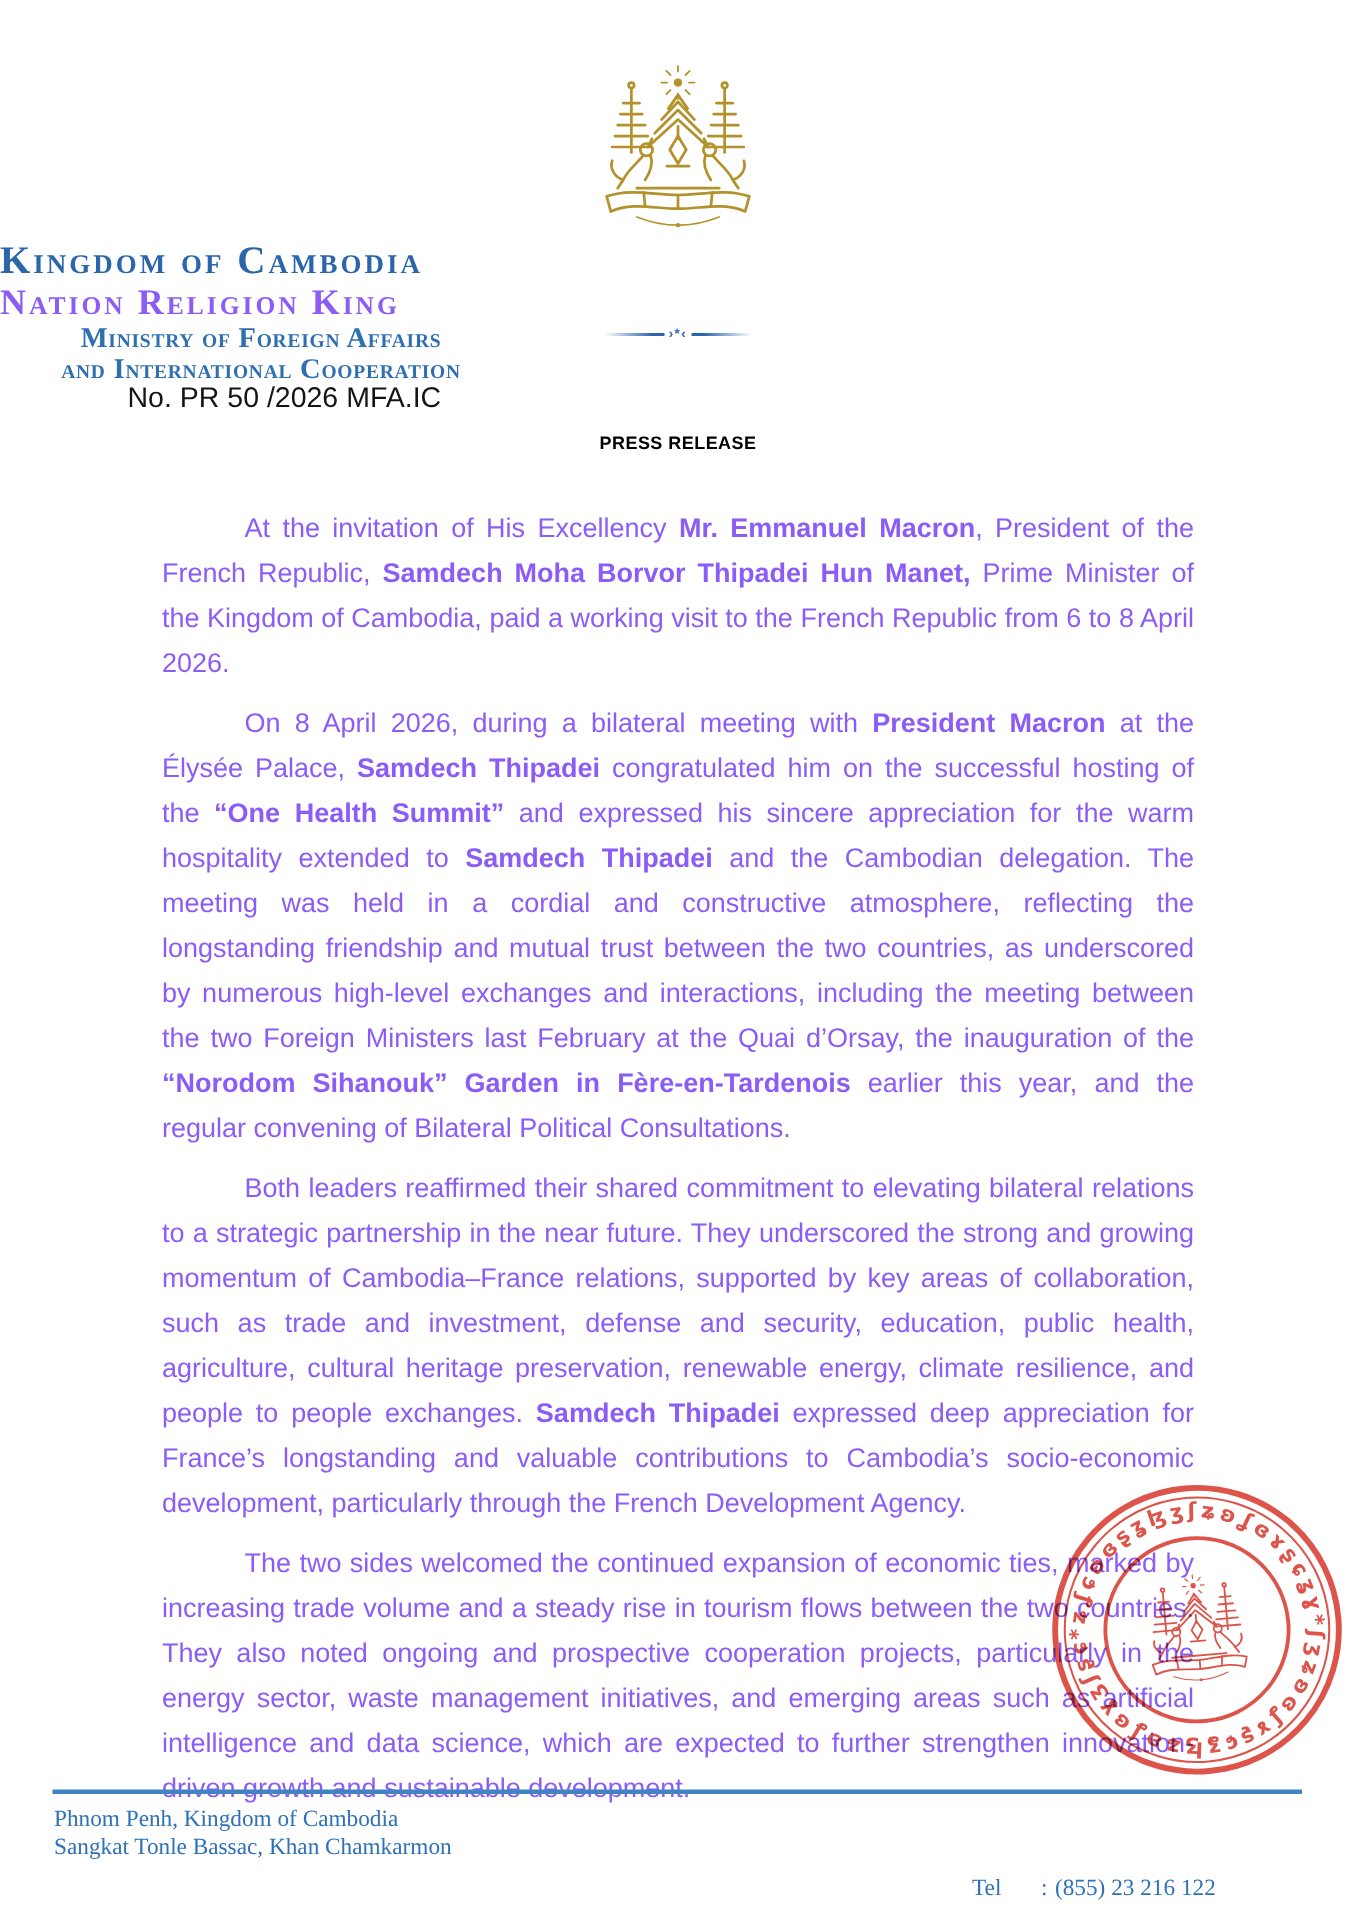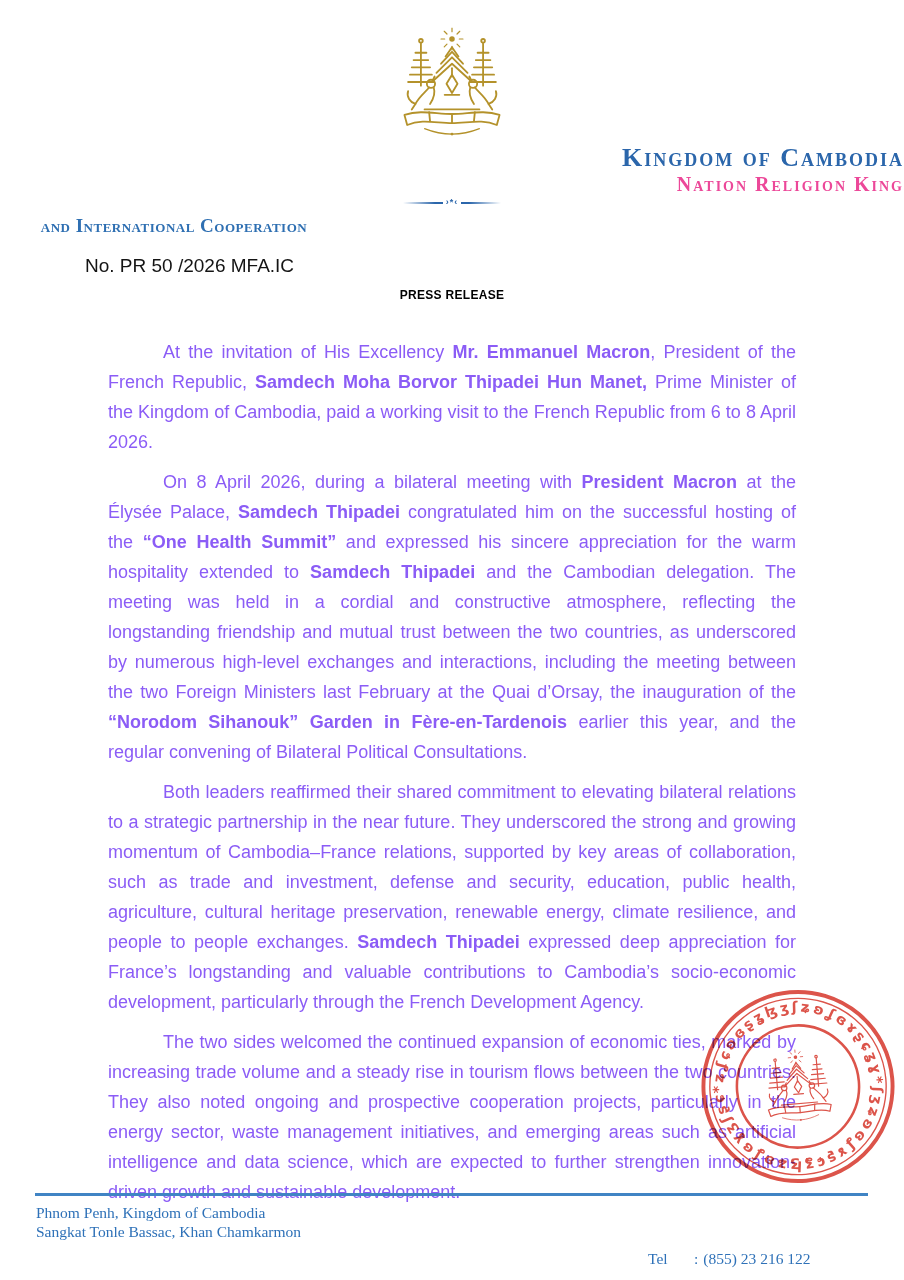--- a/index.html
+++ b/index.html
@@ -2,29 +2,29 @@
 <html><head>
 <meta charset="utf-8">
 <style>
   html,body { margin:0; padding:0; background:#ffffff; }
   .page {
     position:relative; width:904px; height:1280px; background:#ffffff;
     overflow:hidden; font-family:"Liberation Sans", sans-serif;
   }
 
   
-  .header { position:absolute; top:24px; left:0; right:0; text-align:right; }
+  .header { position:absolute; top:40px; left:0; right:0; text-align:left; }
   .emblem { width:128px; height:116px; color:#b4922b; display:block; margin:0 auto; }
   .kingdom {
     font-family:"Liberation Serif", serif; font-variant:small-caps; font-weight:bold;
     font-size:26px; letter-spacing:2px; color:#2b66ab; line-height:1.08; margin-top:4px;
   }
   .motto {
     font-family:"Liberation Serif", serif; font-variant:small-caps; font-weight:bold;
-    font-size:20px; letter-spacing:2px; color:#ec4899; line-height:1.1; margin-top:1px;
+    font-size:24px; letter-spacing:2px; color:#8b5cf6; line-height:1.1; margin-top:1px;
   }
   .divider { display:flex; align-items:center; justify-content:center; gap:3px; margin-top:3px; color:#2b66ab; }
   .dline { width:40px; height:2px;
     background:linear-gradient(to right, rgba(43,102,171,0), #2b66ab 35%, #2b66ab 65%, rgba(43,102,171,0)); }
   .dline.l { background:linear-gradient(to right, rgba(43,102,171,0), #2b66ab 80%, #2b66ab); }
   .dline.r { background:linear-gradient(to left,  rgba(43,102,171,0), #2b66ab 80%, #2b66ab); }
   .dglyph { font-size:9px; font-weight:bold; letter-spacing:1px; line-height:1; }
 
   .ministry {
     position:absolute; top:215px; left:26px; width:296px; text-align:center;
@@ -115,20 +115,21 @@
     <div class="kingdom">Kingdom of Cambodia</div>
     <div class="motto">Nation Religion King</div>
     <div class="divider">
       <span class="dline l"></span>
       <span class="dglyph">›*‹</span>
       <span class="dline r"></span>
     </div>
   </div>
 
   <div class="ministry">
+    <div>Ministry of Foreign Affairs</div>
     <div>and International Cooperation</div>
   </div>
 
   <div class="doc-number">No. PR 50 /2026 MFA.IC</div>
 
   <h1 class="press-title">PRESS RELEASE</h1>
 
   <div class="body">
     <p><span>At the invitation of His Excellency </span><span class="b">Mr. Emmanuel Macron</span><span>, President of the French Republic, </span><span class="b">Samdech Moha Borvor Thipadei Hun Manet,</span><span> Prime Minister of the Kingdom of Cambodia, paid a working visit to the French Republic from 6 to 8 April 2026.</span></p>
     <p><span>On 8 April 2026, during a bilateral meeting with </span><span class="b">President Macron</span><span> at the Élysée Palace, </span><span class="b">Samdech Thipadei</span><span> congratulated him on the successful hosting of the </span><span class="b">“One Health Summit”</span><span> and expressed his sincere appreciation for the warm hospitality extended to </span><span class="b">Samdech Thipadei</span><span> and the Cambodian delegation. The meeting was held in a cordial and constructive atmosphere, reflecting the longstanding friendship and mutual trust between the two countries, as underscored by numerous high-level exchanges and interactions, including the meeting between the two Foreign Ministers last February at the Quai d’Orsay, the inauguration of the </span><span class="b">“Norodom Sihanouk” Garden in Fère-en-Tardenois</span><span> earlier this year, and the regular convening of Bilateral Political Consultations.</span></p>

